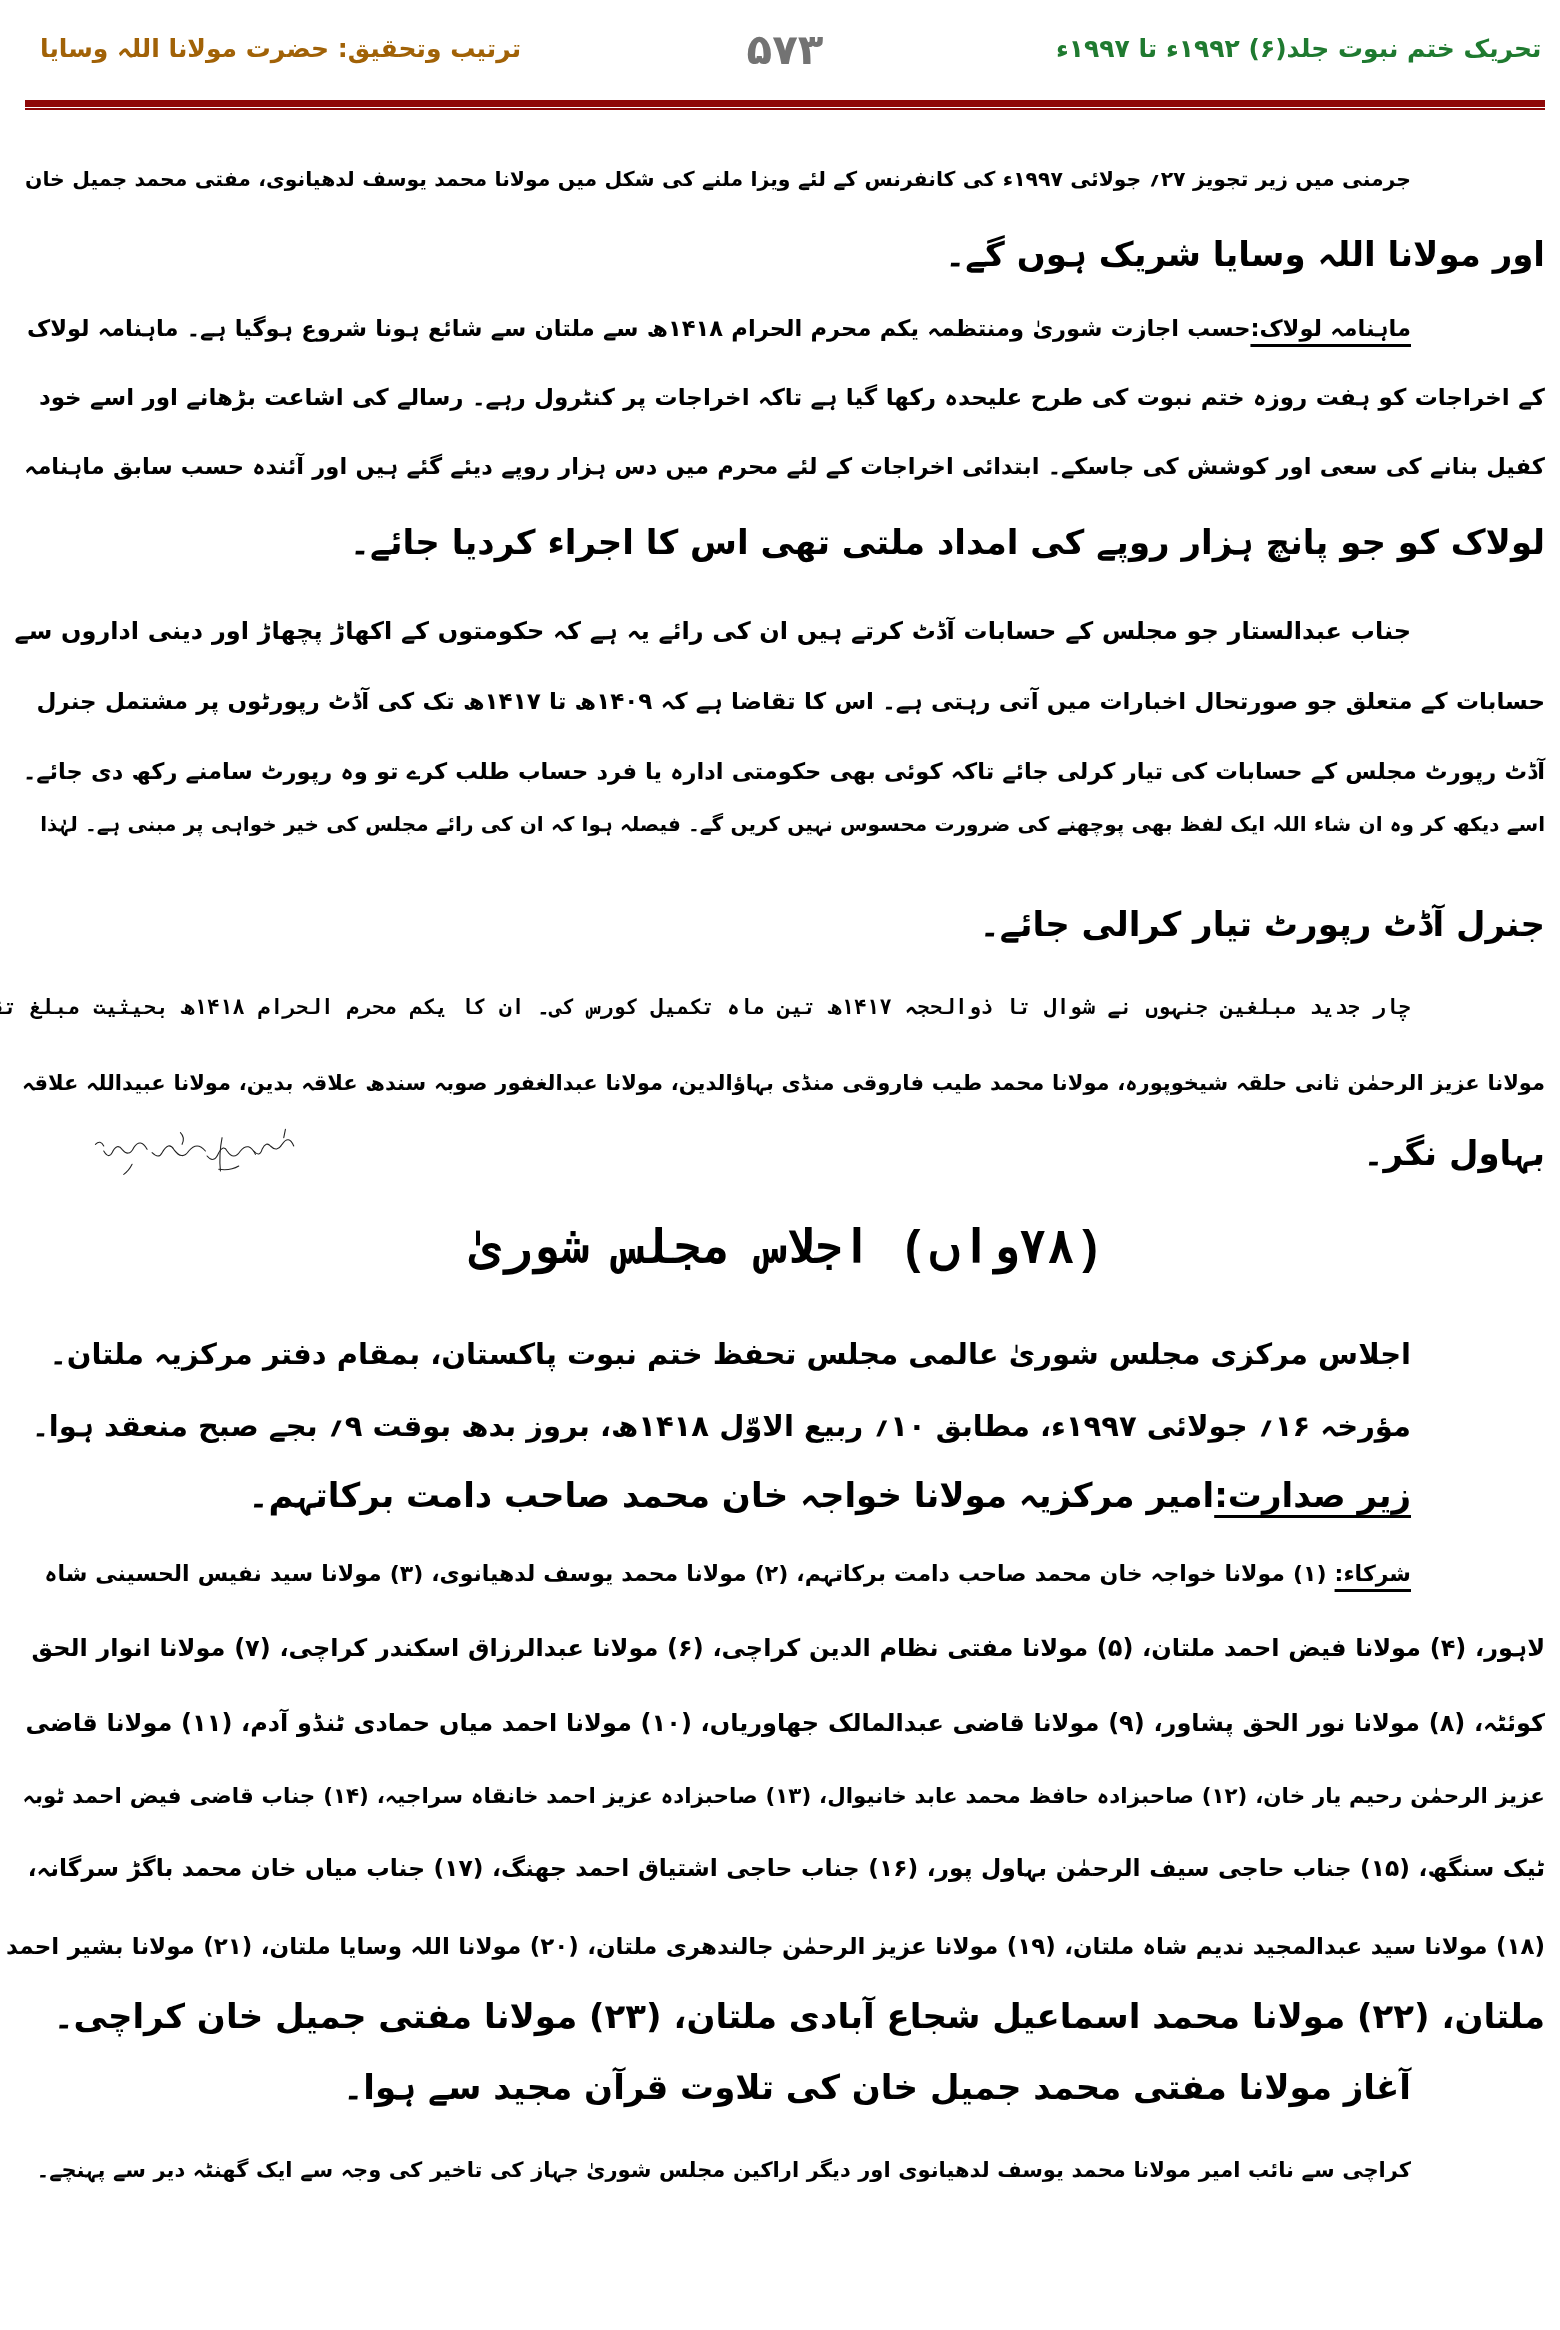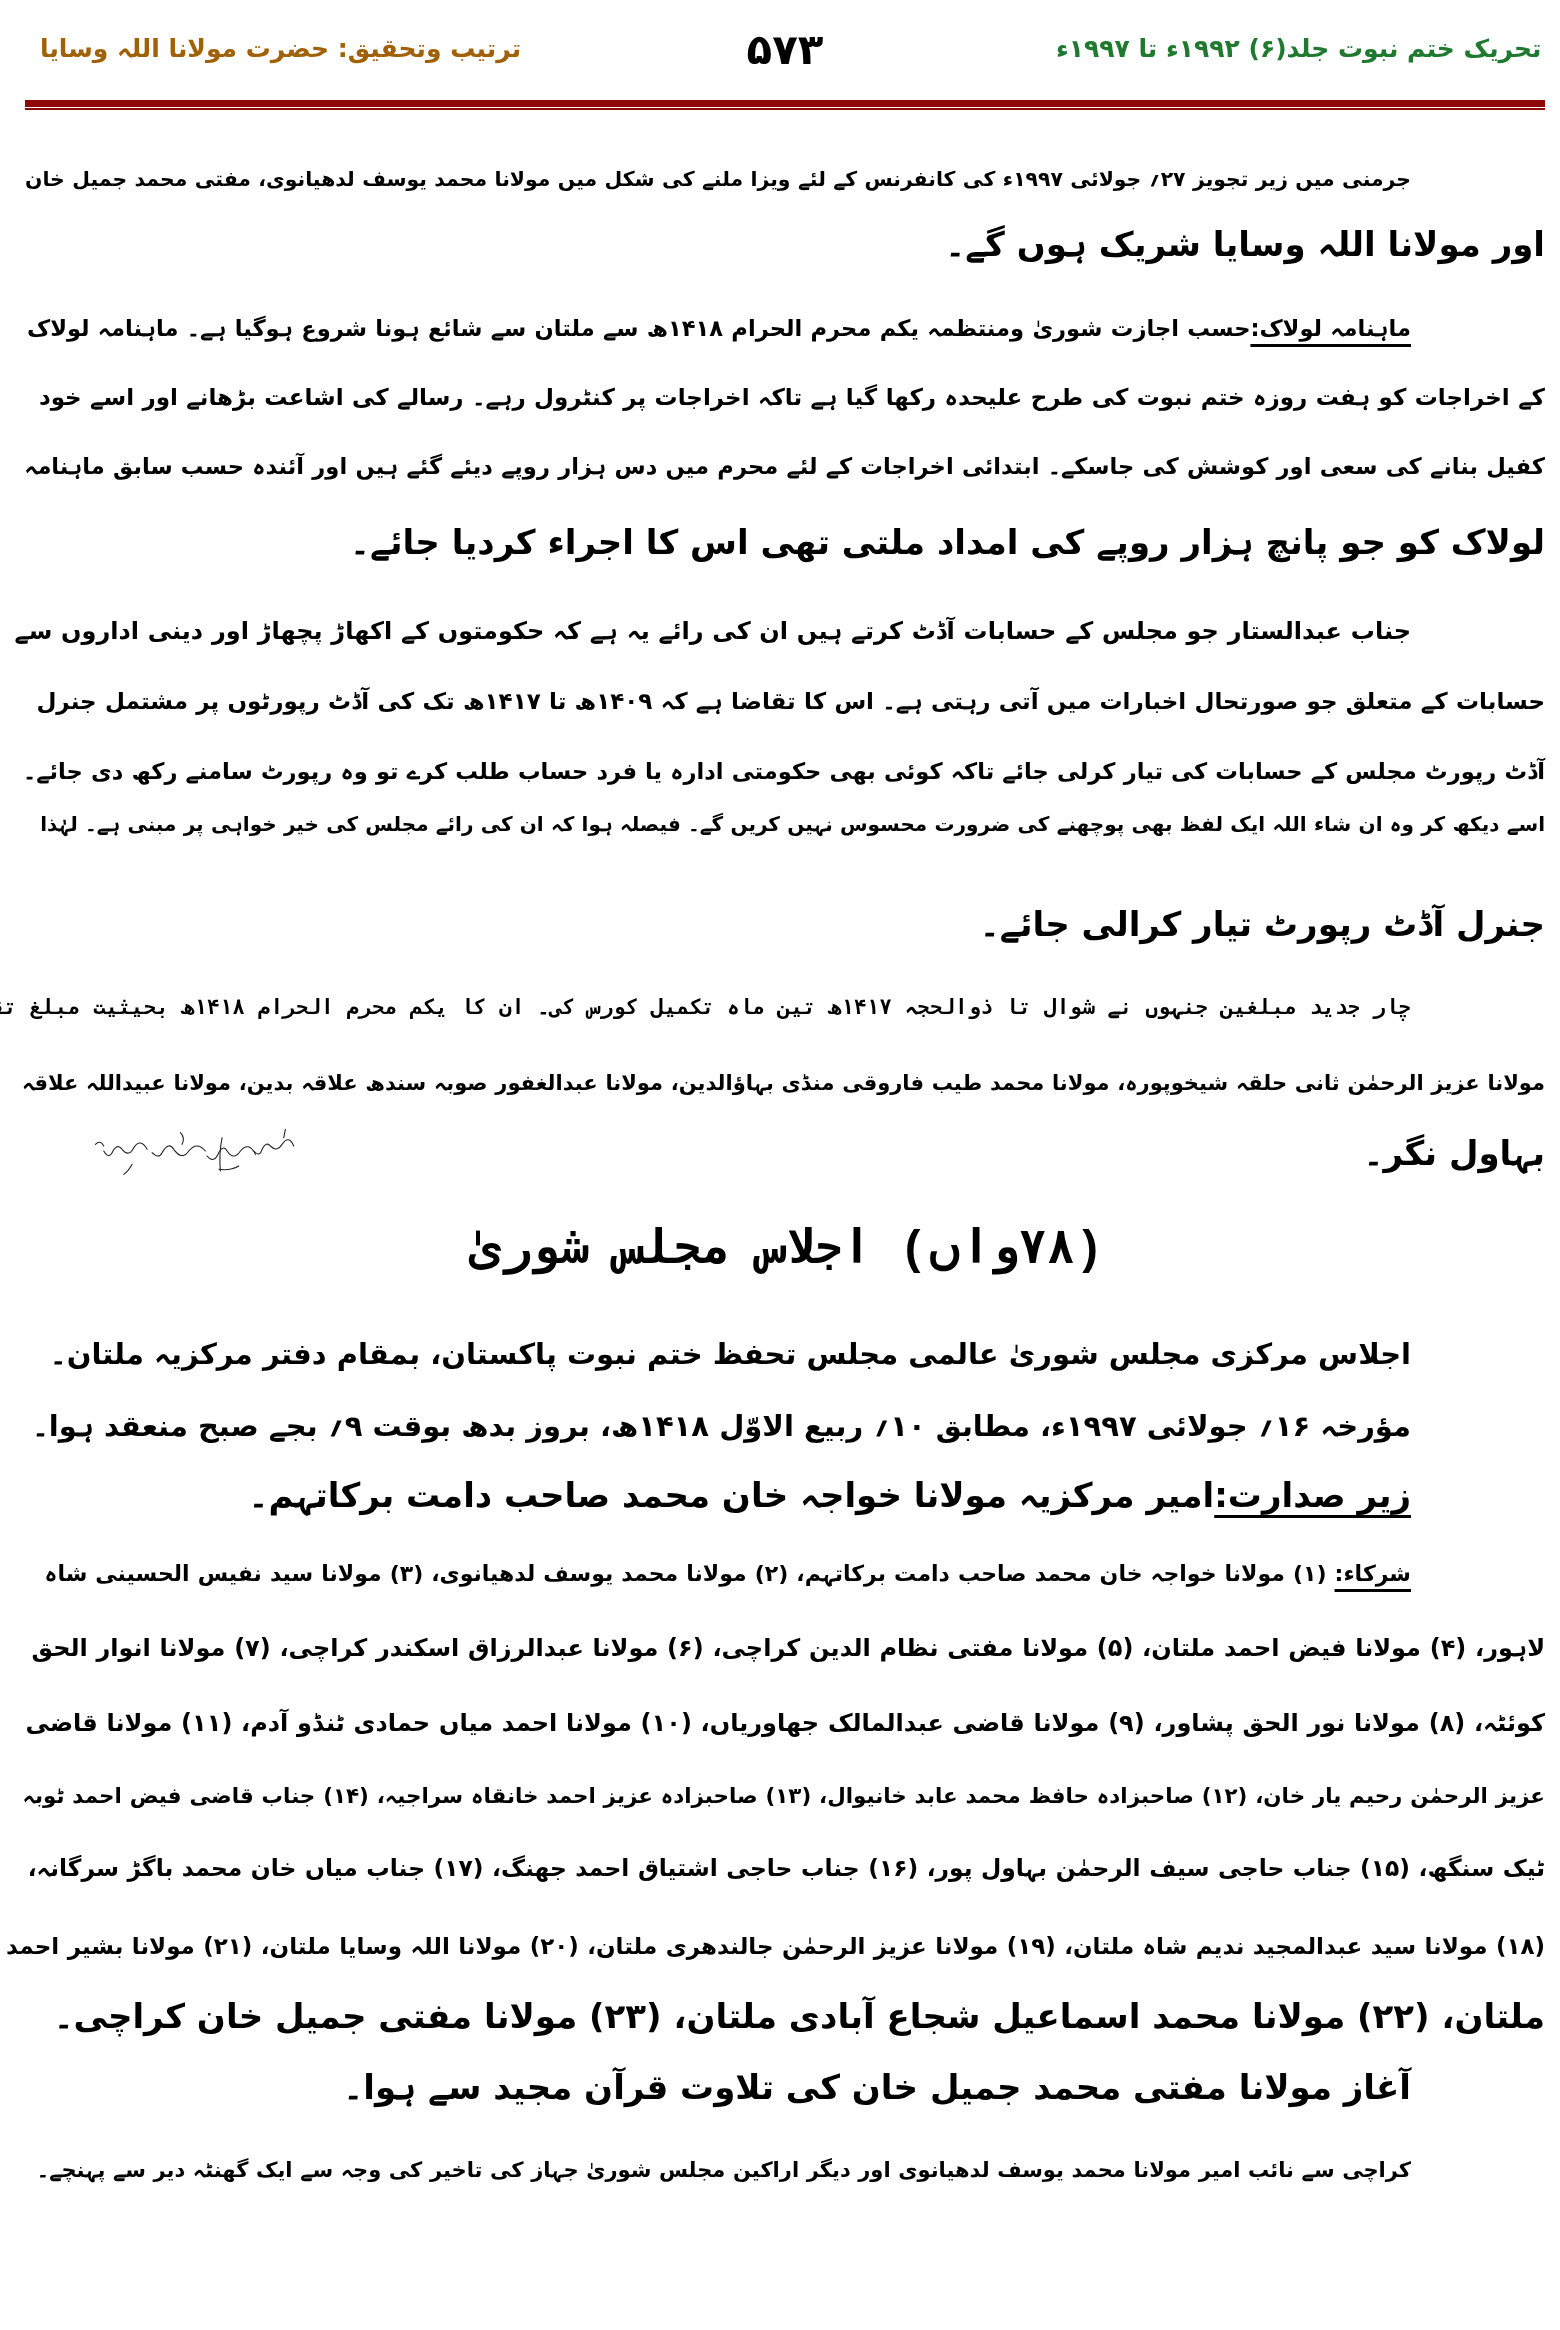--- a/index.html
+++ b/index.html
@@ -21,21 +21,21 @@
     white-space: nowrap;
     direction: rtl;
     font-family: "DejaVu Sans", sans-serif;
     font-weight: bold;
   }
   #hdr-right { right: 18.5px; font-size: 25px; color: #1f7a30; }
   #hdr-left  { left: 40px;  font-size: 25px; color: #a16207; }
   #hdr-page  {
     left: 701px; width: 168px; text-align: center;
     top: 22px; height: 55px; line-height: 55px;
-    font-size: 42px; color: #000000;
+    font-size: 42px; color: #737373;
   }
   .rule-thick { position: absolute; left: 25px; width: 1520px; top: 100px; height: 6.7px; background: #8e0808; }
   .rule-thin  { position: absolute; left: 25px; width: 1520px; top: 108px; height: 1.7px; background: #8e0808; }
 
   
   .ln {
     position: absolute;
     left: 25px;
     width: 1520px;
     height: 76px;
@@ -97,21 +97,21 @@
 <div id="page">
 
   <div class="hdr" id="hdr-right">تحریک ختم نبوت جلد(۶) ۱۹۹۲ء تا ۱۹۹۷ء</div>
   <div class="hdr" id="hdr-page">۵۷۳</div>
   <div class="hdr" id="hdr-left">ترتیب وتحقیق: حضرت مولانا اللہ وسایا</div>
   <div class="rule-thick"></div>
   <div class="rule-thin"></div>
 
   <div>
     <div class="ln indent just" style="top:136px"><span class="t" style="font-size: 20.4px; word-spacing: 0.3px; margin-left: 18px;">جرمنی میں زیر تجویز ۲۷؍ جولائی ۱۹۹۷ء کی کانفرنس کے لئے ویزا ملنے کی شکل میں مولانا محمد یوسف لدھیانوی، مفتی محمد جمیل خان</span></div>
-    <div class="ln" style="top:206px"><span class="t">اور مولانا اللہ وسایا شریک ہوں گے۔</span></div>
+    <div class="ln" style="top:216px"><span class="t">اور مولانا اللہ وسایا شریک ہوں گے۔</span></div>
   </div>
 
   <div>
     <div class="ln indent just" style="top:286px"><span class="t" style="font-size: 22.6px; word-spacing: 0.4px;"><span class="u">ماہنامہ لولاک:</span><span>حسب اجازت شوریٰ ومنتظمہ یکم محرم الحرام ۱۴۱۸ھ سے ملتان سے شائع ہونا شروع ہوگیا ہے۔ ماہنامہ لولاک</span></span></div>
     <div class="ln just" style="top:355px"><span class="t" style="font-size: 23px; word-spacing: 0.4px;">کے اخراجات کو ہفت روزہ ختم نبوت کی طرح علیحدہ رکھا گیا ہے تاکہ اخراجات پر کنٹرول رہے۔ رسالے کی اشاعت بڑھانے اور اسے خود</span></div>
     <div class="ln just" style="top:424px"><span class="t" style="font-size: 22.6px; word-spacing: 0.4px;">کفیل بنانے کی سعی اور کوشش کی جاسکے۔ ابتدائی اخراجات کے لئے محرم میں دس ہزار روپے دیئے گئے ہیں اور آئندہ حسب سابق ماہنامہ</span></div>
     <div class="ln" style="top:504px"><span class="t">لولاک کو جو پانچ ہزار روپے کی امداد ملتی تھی اس کا اجراء کردیا جائے۔</span></div>
   </div>
 
   <div>

